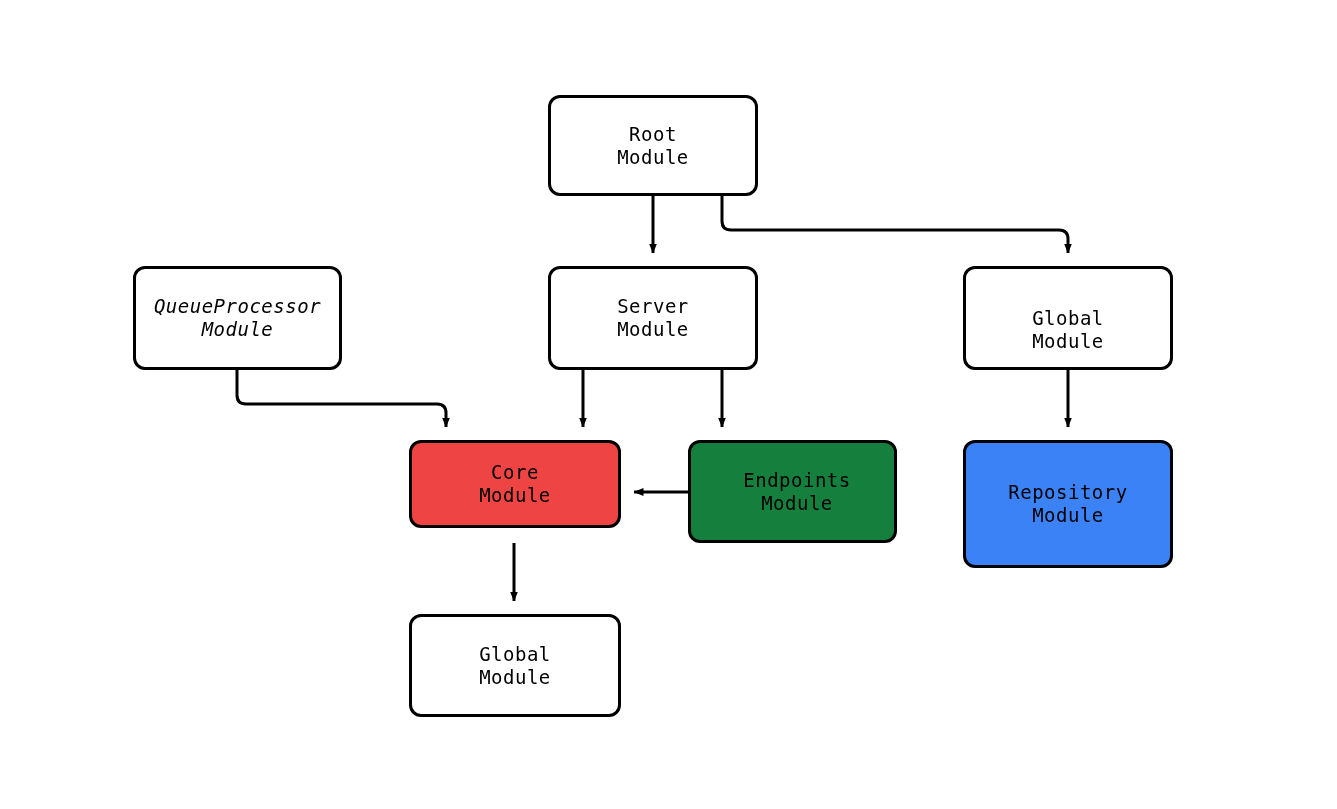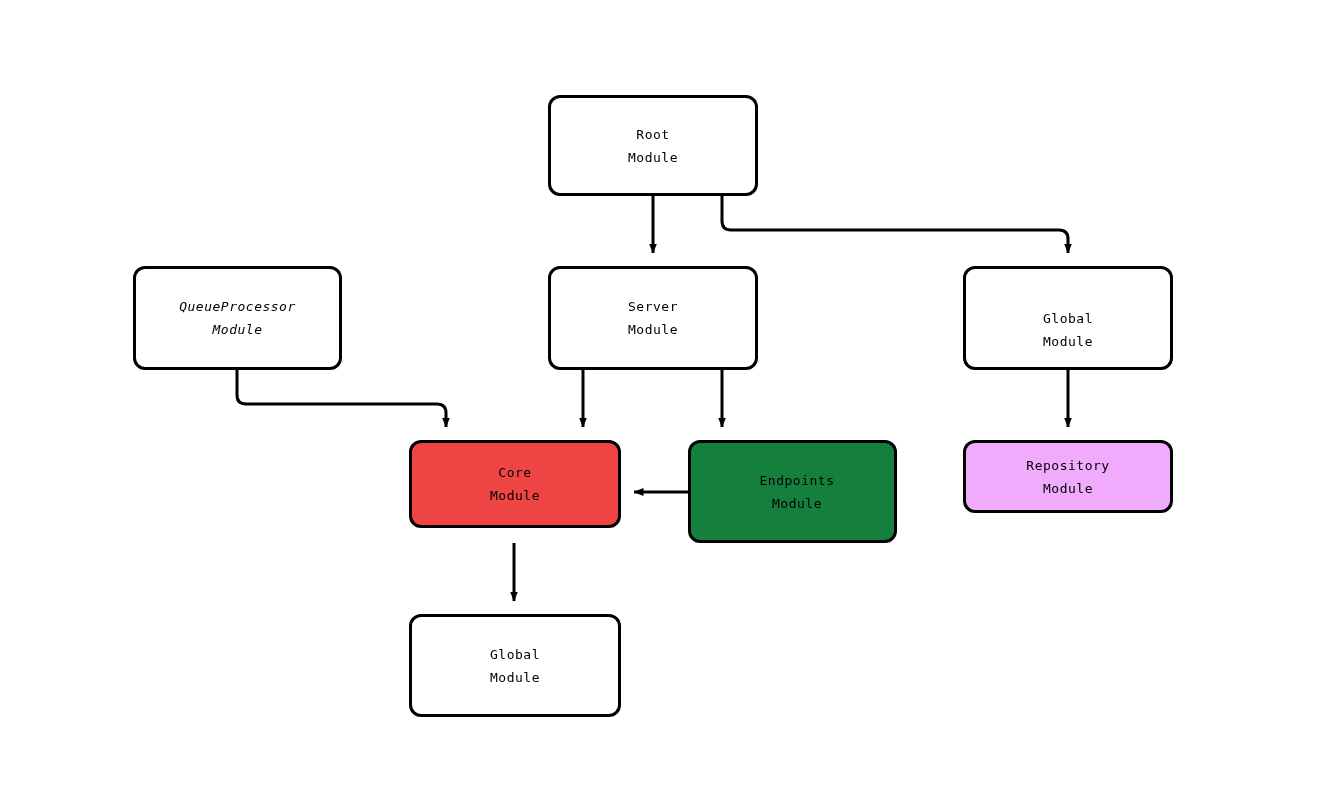--- a/index.html
+++ b/index.html
@@ -30,21 +30,21 @@
     background: #ffffff;
     border: 3px solid #000000;
     border-radius: 12px;
     display: flex;
     flex-direction: column;
     align-items: center;
     justify-content: center;
     z-index: 2;
   }
   .node-line {
-    font-size: 13px;
+    font-size: 19px;
     line-height: 23px;
     color: #000000;
     letter-spacing: 0.5px;
     white-space: nowrap;
     text-align: center;
   }
 </style>
 </head>
 <body>
 
@@ -86,21 +86,21 @@
         <div class="node-line" style="color: rgb(0, 0, 0);">Module</div>
       </div>
       <div class="node" style="left: 409px; top: 440px; width: 212px; height: 88px; border-color: rgb(0, 0, 0); background: #ef4444;">
         <div class="node-line" style="color: rgb(0, 0, 0);">Core</div>
         <div class="node-line" style="color: rgb(0, 0, 0);">Module</div>
       </div>
       <div class="node" style="left: 688px; top: 440px; width: 209px; height: 103px; border-color: rgb(0, 0, 0); background: #15803d; padding-left: 9px;">
         <div class="node-line" style="color: rgb(0, 0, 0);">Endpoints</div>
         <div class="node-line" style="color: rgb(0, 0, 0);">Module</div>
       </div>
-      <div class="node" style="left: 963px; top: 440px; width: 210px; height: 73px; border-color: rgb(0, 0, 0); background: #f0abfc;">
+      <div class="node" style="left: 963px; top: 440px; width: 210px; height: 128px; border-color: rgb(0, 0, 0); background: #3b82f6;">
         <div class="node-line" style="color: rgb(0, 0, 0);">Repository</div>
         <div class="node-line" style="color: rgb(0, 0, 0);">Module</div>
       </div>
       <div class="node" style="left: 409px; top: 614px; width: 212px; height: 103px; border-color: rgb(0, 0, 0); background: rgb(255, 255, 255);">
         <div class="node-line" style="color: rgb(0, 0, 0);">Global</div>
         <div class="node-line" style="color: rgb(0, 0, 0);">Module</div>
       </div>
     </div>
 
 </div>

